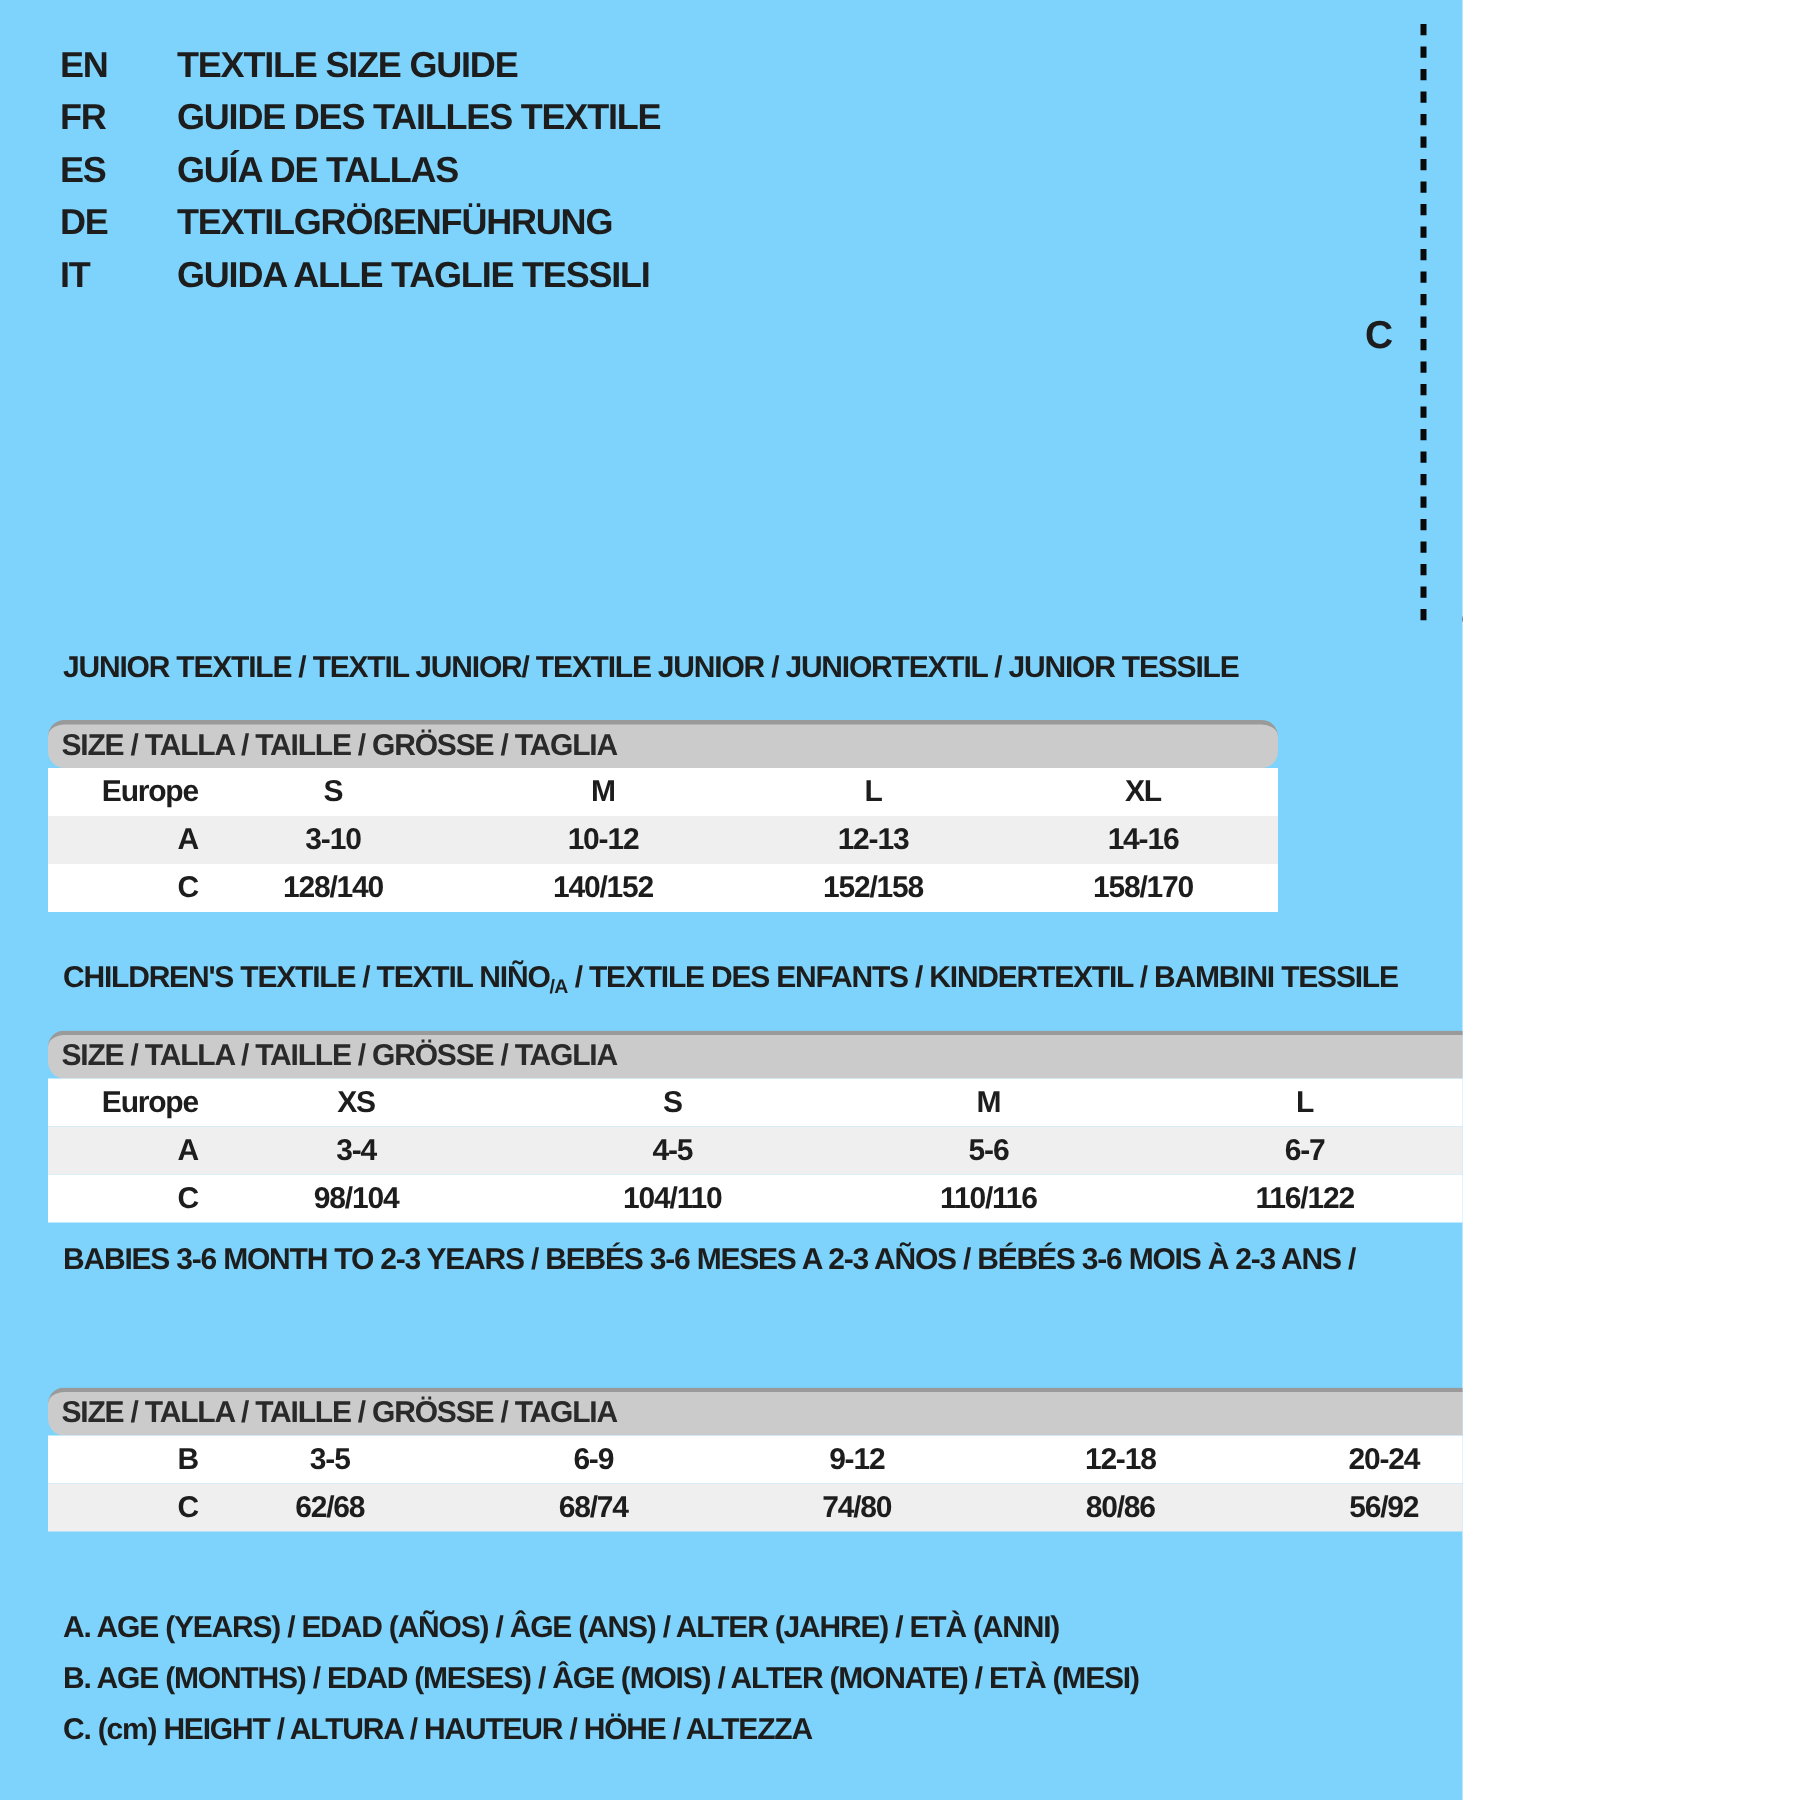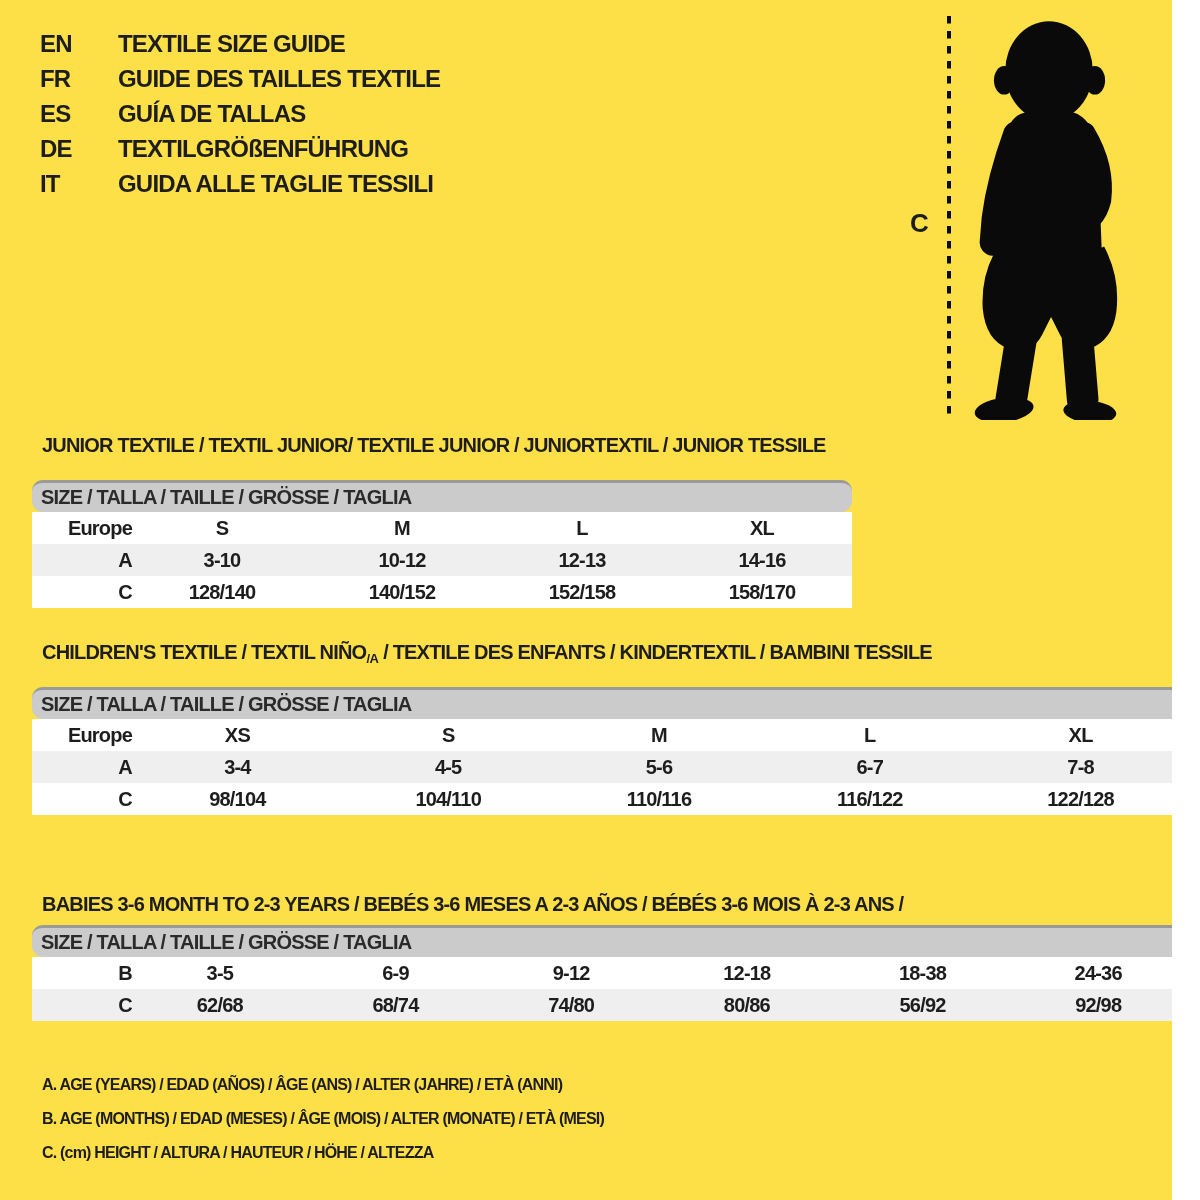--- a/index.html
+++ b/index.html
@@ -1,17 +1,17 @@
 <!DOCTYPE html>
 <html><head>
 <meta charset="utf-8">
 <style>
   html,body{margin:0;padding:0;background:#ffffff;}
   body{font-family:"Liberation Sans", sans-serif; color:#1d1d1d;}
-  .page{position:relative;width:1172px;height:1200px;background:#fde047;overflow:hidden;
+  .page{position:relative;width:975px;height:1200px;background:#7dd3fc;overflow:hidden;
         font-weight:700; letter-spacing:-0.8px;}
 
   
   .langs{position:absolute;left:40px;top:26px;}
   .lang-row{display:grid;grid-template-columns:78px auto;line-height:35px;font-size:24px;}
 
   
   .measure-line{position:absolute;left:944px;top:16px;width:10px;height:404px;}
   .measure-label{position:absolute;left:910px;top:208px;font-size:26px;}
   .silhouette{position:absolute;left:958px;top:12px;width:180px;height:408px;}
@@ -23,21 +23,21 @@
   
   .tbl{position:absolute;font-size:20px;}
   .bar{height:32px;box-sizing:border-box;background:#cbcbcb;border-top:3px solid #9a9a9a;
        line-height:29px;padding-left:9px;color:#2a2a2a;border-radius:11px;}
   .trow{display:flex;height:32px;align-items:center;background:#ffffff;}
   .trow.alt{background:#efefef;}
   .lbl{width:100px;box-sizing:border-box;padding-left:10px;text-align:right;}
   .cell{flex:1;text-align:center;}
 
   
-  .footnotes{position:absolute;left:42px;top:1068px;font-size:16px;line-height:34px;}
+  .footnotes{position:absolute;left:42px;top:1068px;font-size:20px;line-height:34px;}
   .fn-line{white-space:nowrap;}
 </style>
 </head>
 <body>
 
 <div class="page">
 
   <div class="langs">
     <div class="lang-row">
       <span>EN</span>
@@ -140,32 +140,32 @@
     <div class="trow">
       <div class="lbl">C</div>
       <div class="cell">98/104</div>
       <div class="cell">104/110</div>
       <div class="cell">110/116</div>
       <div class="cell">116/122</div>
       <div class="cell">122/128</div>
     </div>
   </div>
 
-  <div class="sec-heading" style="left:42px;top:886px;line-height:36px;">
+  <div class="sec-heading" style="left:42px;top:822px;line-height:36px;">
     <div>BABIES 3-6 MONTH TO 2-3 YEARS / BEBÉS 3-6 MESES A 2-3 AÑOS / BÉBÉS 3-6 MOIS À 2-3 ANS /</div>
   </div>
   <div class="tbl" style="left:32px;top:925px;width:1154px;">
     <div class="bar">SIZE / TALLA / TAILLE / GRÖSSE / TAGLIA</div>
     <div class="trow">
       <div class="lbl">B</div>
       <div class="cell">3-5</div>
       <div class="cell">6-9</div>
       <div class="cell">9-12</div>
       <div class="cell">12-18</div>
-      <div class="cell">18-38</div>
+      <div class="cell">20-24</div>
       <div class="cell">24-36</div>
     </div>
     <div class="trow alt">
       <div class="lbl">C</div>
       <div class="cell">62/68</div>
       <div class="cell">68/74</div>
       <div class="cell">74/80</div>
       <div class="cell">80/86</div>
       <div class="cell">56/92</div>
       <div class="cell">92/98</div>

